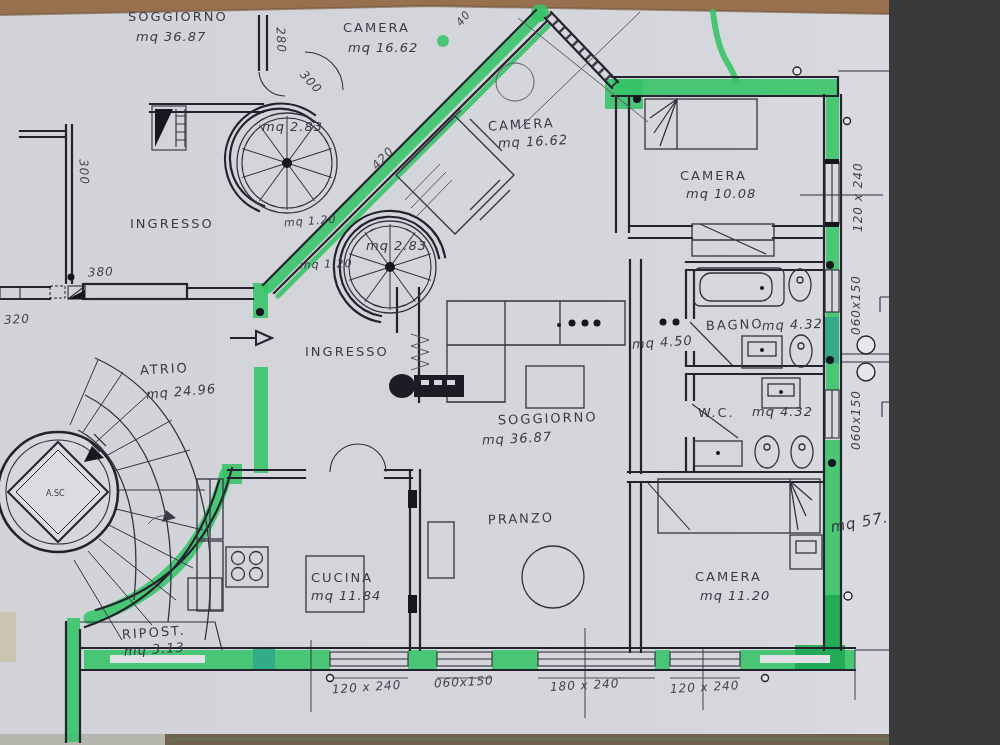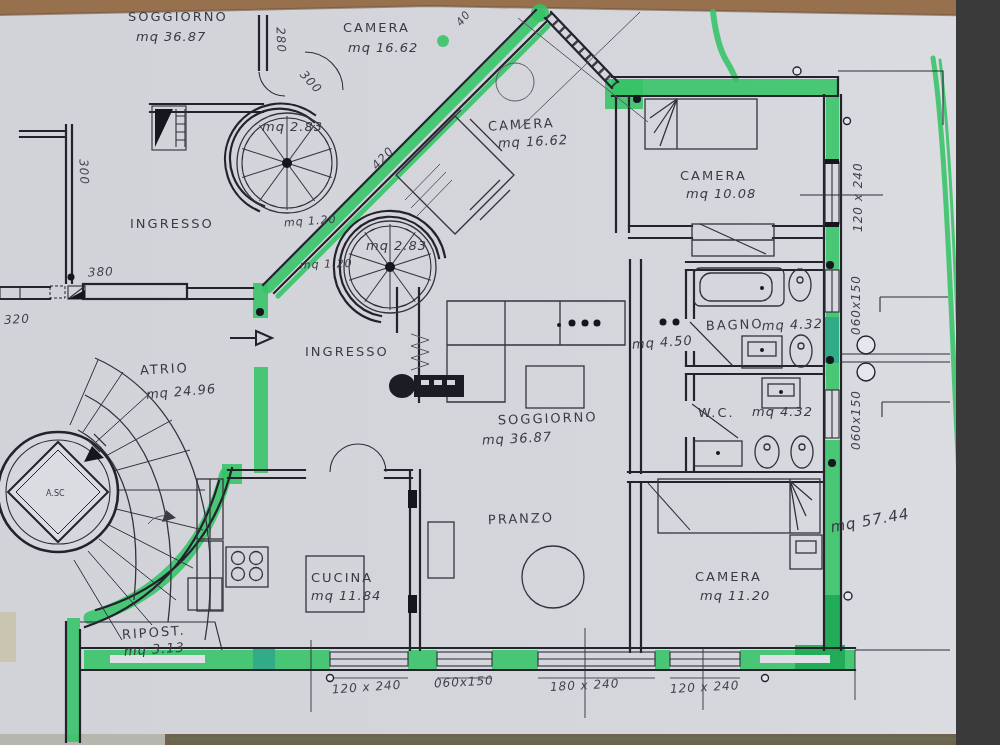--- a/index.html
+++ b/index.html
@@ -1,16 +1,16 @@
 <!DOCTYPE html>
 <html><head>
 <meta charset="utf-8">
 <style>
   html,body{margin:0;padding:0;background:#3a3a3a;}
-  #stage{width:956px;height:745px;position:relative;overflow:hidden;}
+  #stage{width:889px;height:745px;position:relative;overflow:hidden;}
   svg{display:block;}
   text{font-family:"DejaVu Sans",sans-serif;fill:#3b3b46;}
   .rname{font-size:13px;letter-spacing:2px;}
   .rarea{font-size:13px;font-style:italic;letter-spacing:1px;}
   .dim{font-size:12px;font-style:italic;letter-spacing:1px;fill:#43434e;}
   .small{font-size:11px;}
   .big{font-size:15px;}
   .tiny{font-size:8px;letter-spacing:0;}
   .wall{stroke:#23232e;stroke-width:2.2;fill:none;stroke-linecap:square;}
   .wallthin{stroke:#2e2e38;stroke-width:1.1;fill:none;}

